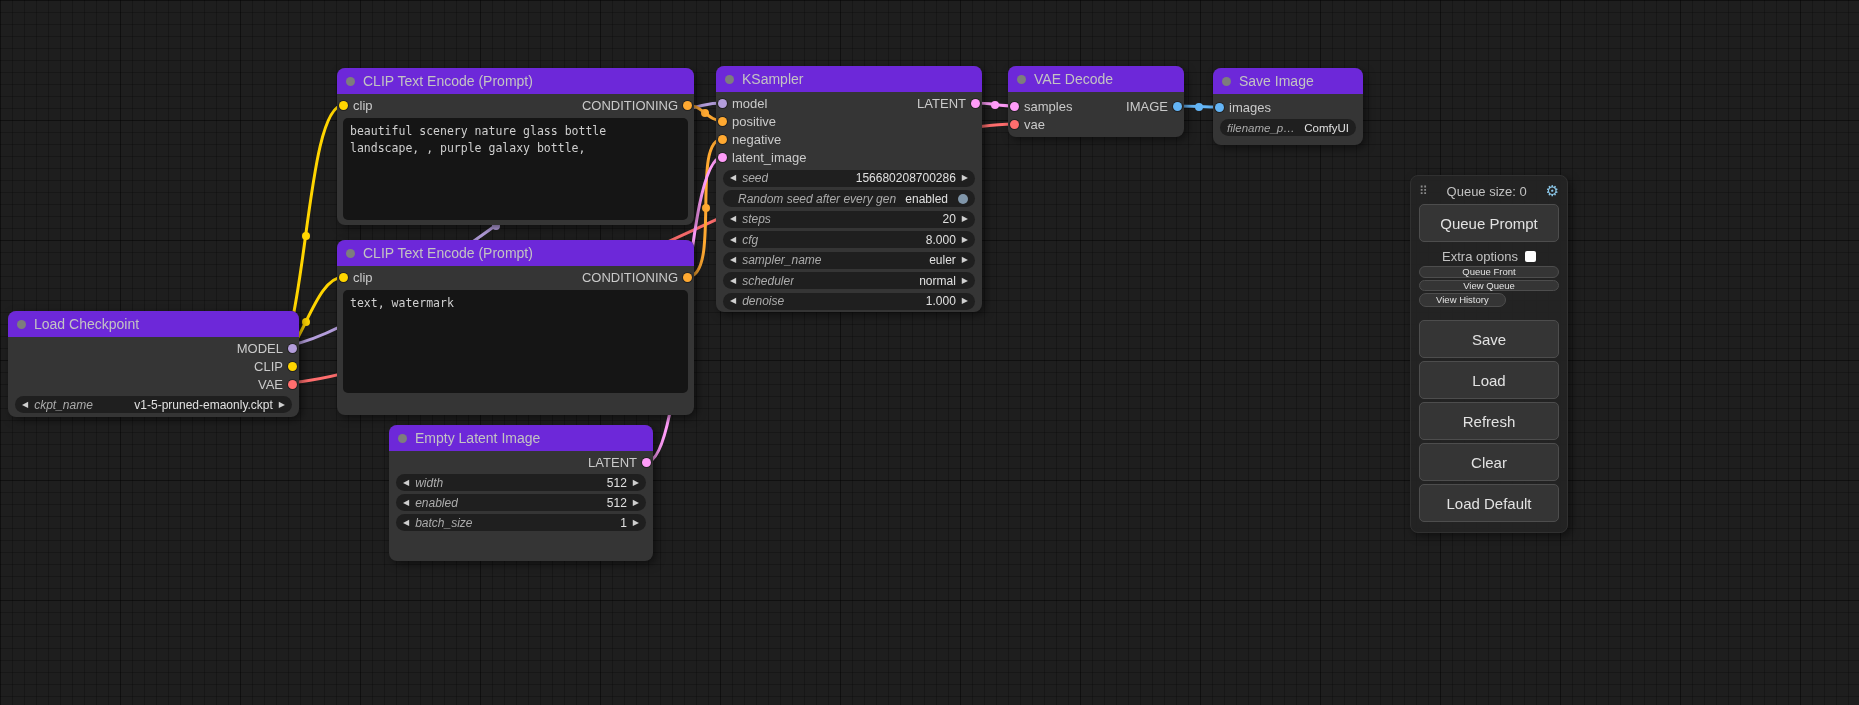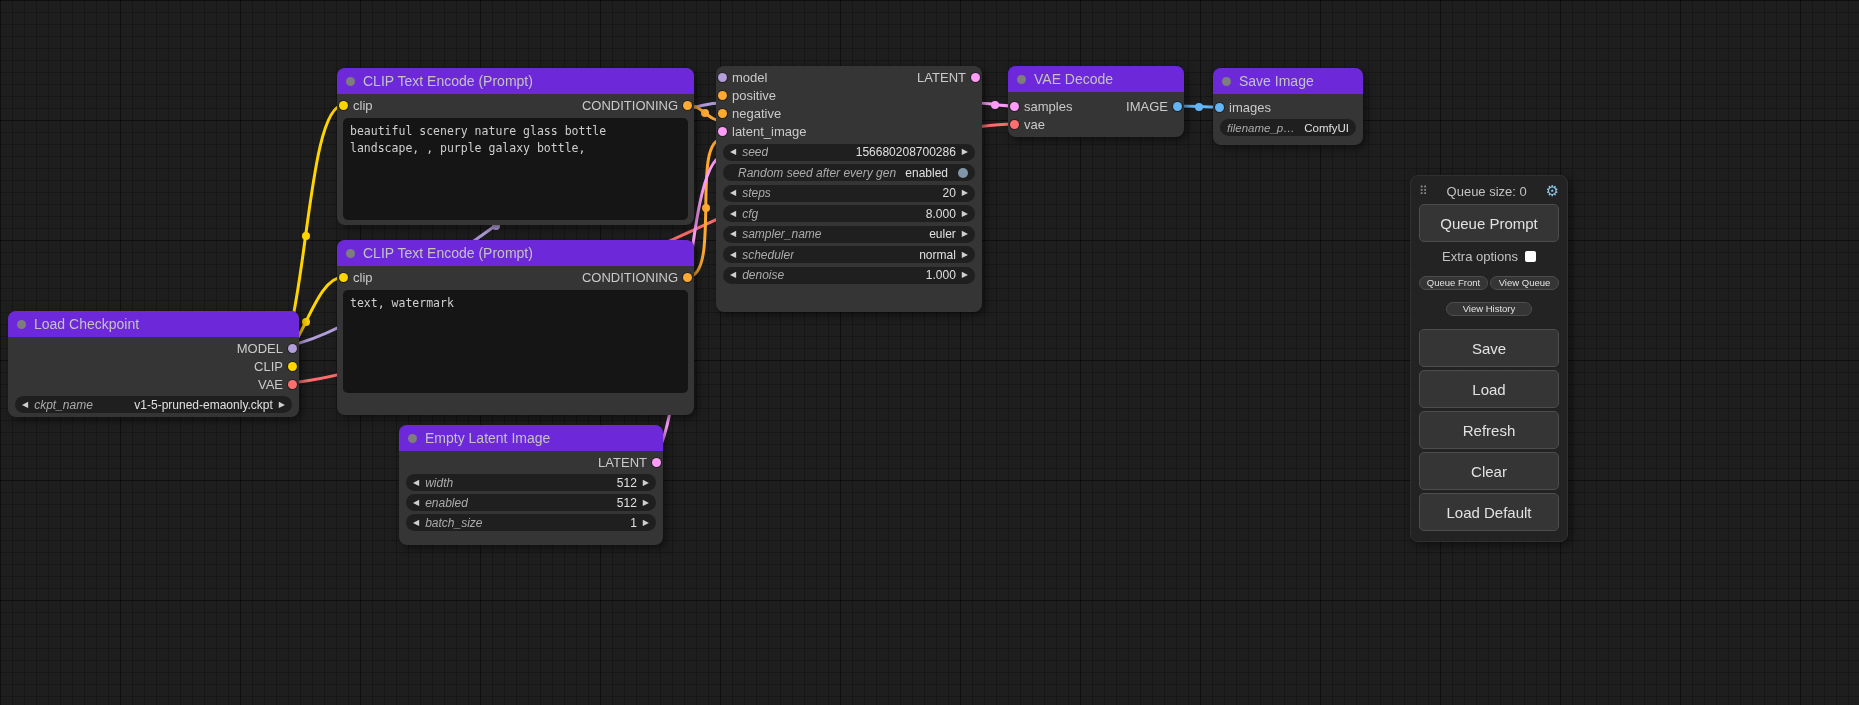--- a/index.html
+++ b/index.html
@@ -45,21 +45,21 @@
   .drag-handle{color:#8a8a8a;font-size:12px;flex:none;}
   .qp-size{flex:1;text-align:center;font-size:13px;color:#c2c2c2;}
   .gear{color:#8ac5e6;font-size:15px;flex:none;cursor:pointer;}
   .qp-btn{display:block;width:100%;background:#353535;border:1px solid #4d4d4d;border-radius:5px;
     color:#e2e2e2;font-family:"Liberation Sans",sans-serif;cursor:pointer;}
   .qp-btn.big{height:38px;font-size:15px;margin-top:3px;}
   .qp-btn.small{height:14px;font-size:9.5px;border-radius:8px;padding:0 4px;line-height:1;}
   .qp-extra{display:flex;align-items:center;justify-content:center;gap:7px;
     margin-top:7px;font-size:13px;color:#c2c2c2;}
   .qp-checkbox{width:11px;height:11px;background:#fff;border-radius:2px;display:inline-block;cursor:pointer;}
-  .qp-row{display:flex;gap:2px;margin-top:12px;}
+  .qp-row{display:flex;gap:2px;margin-top:2px;flex-direction:column;}
   .qp-row .qp-btn{flex:1;}
   .qp-row.center{justify-content:center;}
   .qp-row.center .qp-btn{flex:none;width:62%;}
   .qp-gap{height:10px;}
 </style>
 </head>
 <body>
 
 <div class="stage">
 
@@ -138,21 +138,21 @@
         <span class="slot-label">clip</span>
       </span>
       <span class="slot">
         <span class="slot-label">CONDITIONING</span>
         <span class="dot" style="background: rgb(255, 169, 49);"></span>
       </span>
     </div>
     <textarea class="prompt-text" style="height: 103px;">text, watermark</textarea>
   </div>
 
-  <div class="node" style="left:399px;top:425px;width:264px;height:120px;">
+  <div class="node" style="left:389px;top:425px;width:264px;height:136px;">
     <div class="node-title">
       <span class="collapse-dot"></span>
       <span>Empty Latent Image</span>
     </div>
     <div class="srow out first">
       <span class="slot-label">LATENT</span>
       <span class="dot" style="background: rgb(255, 156, 249);"></span>
     </div>
     <div class="widget">
       <span class="warrow">◀</span>
@@ -168,20 +168,24 @@
     </div>
     <div class="widget">
       <span class="warrow">◀</span>
       <span class="wlabel">batch_size</span>
       <span class="wvalue">1</span>
       <span class="warrow">▶</span>
     </div>
   </div>
 
   <div class="node ks" style="left:716px;top:66px;width:266px;height:246px;">
+    <div class="node-title">
+      <span class="collapse-dot"></span>
+      <span>KSampler</span>
+    </div>
     <div class="srow between first">
       <span class="slot">
         <span class="dot" style="background: rgb(179, 157, 219);"></span>
         <span class="slot-label">model</span>
       </span>
       <span class="slot">
         <span class="slot-label">LATENT</span>
         <span class="dot" style="background: rgb(255, 156, 249);"></span>
       </span>
     </div>

